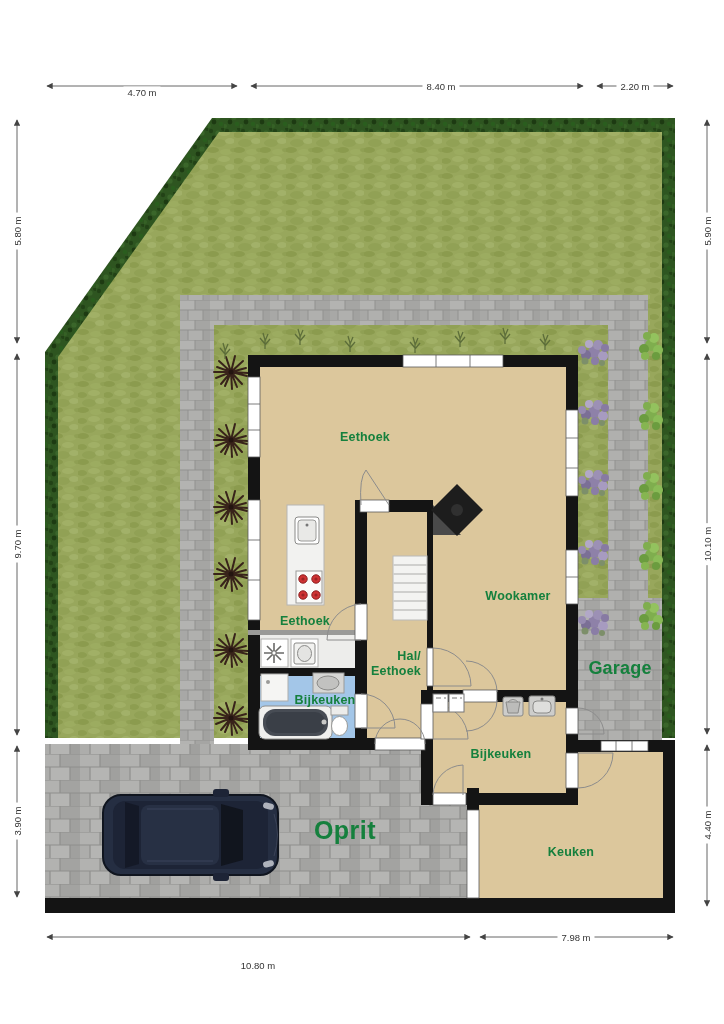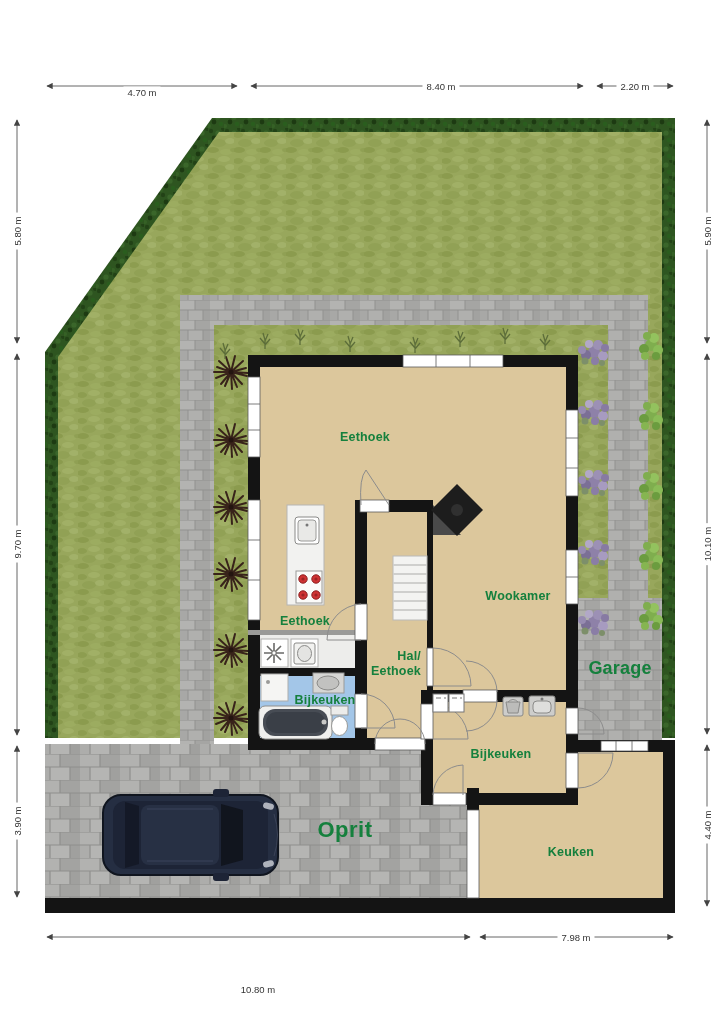--- a/index.html
+++ b/index.html
@@ -3,21 +3,21 @@
 <meta charset="utf-8">
 <style>
   html,body{margin:0;padding:0;background:#fff;}
   .scene{position:relative;width:724px;height:1024px;background:#ffffff;
          font-family:"Liberation Sans", sans-serif;overflow:hidden;}
   .scene svg{position:absolute;left:0;top:0;}
   .lbl{position:absolute;transform:translate(-50%,-50%);font-weight:bold;color:#15803d;
        font-size:12.5px;white-space:nowrap;letter-spacing:.2px;}
   .lbl.hal{text-align:right;line-height:15px;}
   .lbl.big18{font-size:18px;}
-  .lbl.big23{font-size:22px;letter-spacing:.5px;text-align:right;}
+  .lbl.big23{font-size:25px;letter-spacing:.5px;text-align:right;}
   .dim{position:absolute;transform:translate(-50%,-50%);font-size:9.5px;color:#333;
        background:#fff;padding:0 4px;white-space:nowrap;}
   .dim.v{transform:translate(-50%,-50%) rotate(-90deg);}
 </style>
 </head>
 <body>
 
 <div class="scene">
 <svg width="724" height="1024" viewBox="0 0 724 1024">
   <defs>
@@ -309,15 +309,15 @@
 
 <div class="dim" style="left:142px;top:92px">4.70 m</div>
 <div class="dim" style="left:441px;top:86px">8.40 m</div>
 <div class="dim" style="left:635px;top:86px">2.20 m</div>
 <div class="dim v" style="left:17px;top:231px">5.80 m</div>
 <div class="dim v" style="left:17px;top:544px">9.70 m</div>
 <div class="dim v" style="left:17px;top:821px">3.90 m</div>
 <div class="dim v" style="left:707px;top:231px">5.90 m</div>
 <div class="dim v" style="left:707px;top:544px">10.10 m</div>
 <div class="dim v" style="left:707px;top:825px">4.40 m</div>
-<div class="dim" style="left:258px;top:989px">10.80 m</div>
+<div class="dim" style="left:258px;top:965px">10.80 m</div>
 <div class="dim" style="left:576px;top:937px">7.98 m</div>
 </div>
 
 </body></html>

